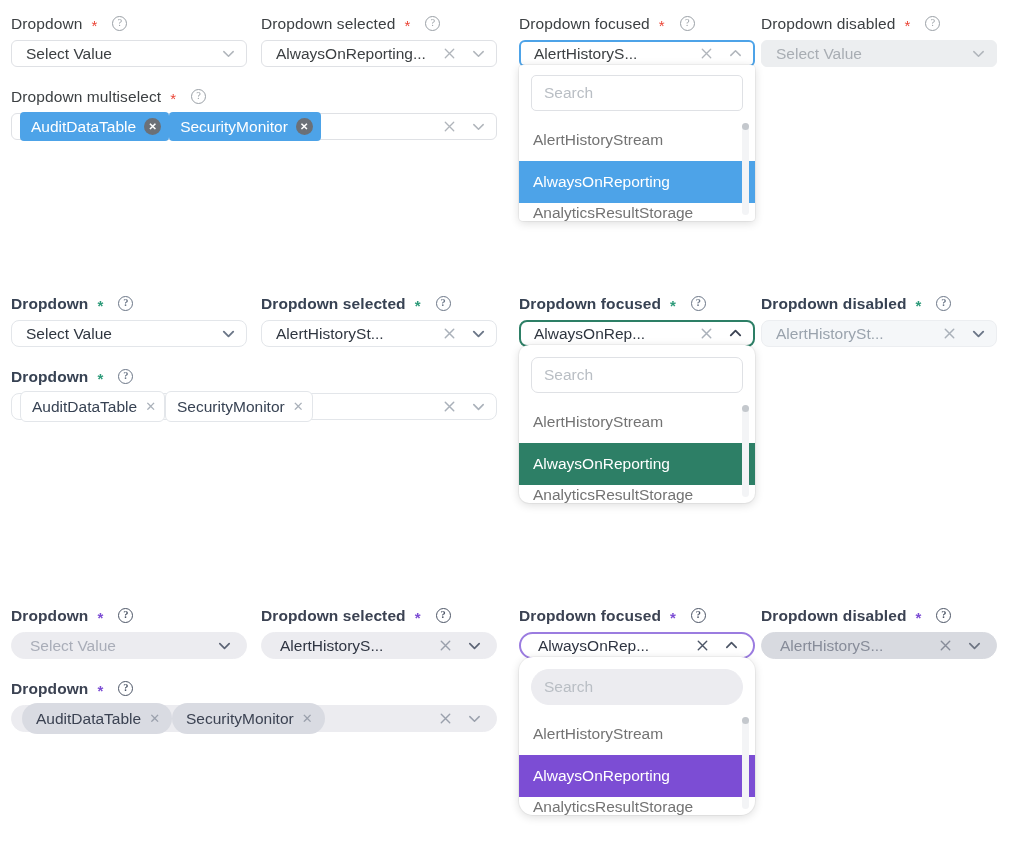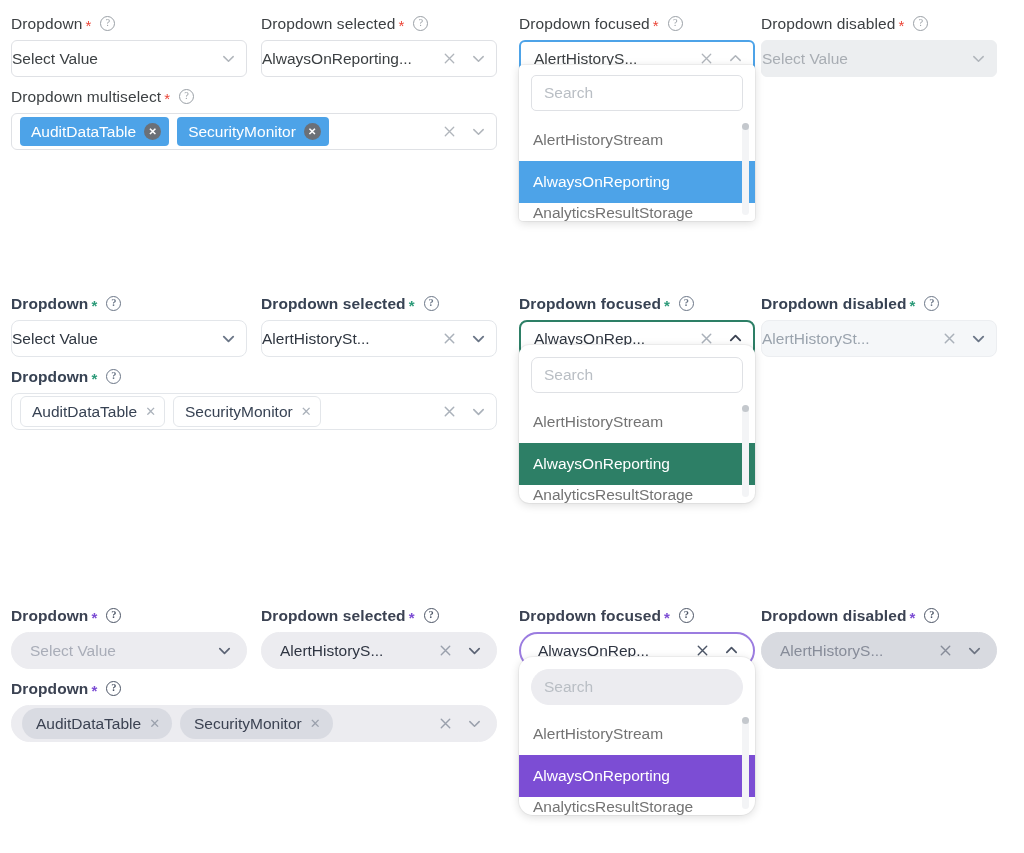--- a/index.html
+++ b/index.html
@@ -31,55 +31,55 @@
 
   
   .lbl {
     font-size: 15.5px;
     line-height: 19px;
     letter-spacing: .1px;
     white-space: nowrap;
     margin-bottom: 7px;
     display: flex;
     align-items: center;
-    gap: 3px;
+    gap: 9px;
   }
   .lbl .star { margin-left: 0px; font-size: 15px; line-height: 12px; position: relative; top: 2px;}
   .help {
     display: inline-flex; align-items: center; justify-content: center;
     width: 15px; height: 15px; border-radius: 50%;
     border: 1.3px solid #9aa0a6;
     color: #9aa0a6; font-size: 10.5px; line-height: 1;
     margin-left: 6px; position: relative; top: 0px;
     font-family: "Liberation Serif", serif;
   }
   .help span { position: relative; top: -0.5px; }
 
   
   .ctl {
     position: relative;
-    height: 37px;
+    height: 27px;
     display: flex;
     align-items: center;
-    padding: 0 10px 0 0;
+    padding: 0 10px 0 14px;
     background: #fff;
     border: 1px solid #dfe1e5;
     border-radius: 6px;
     font-size: 15.5px;
   }
   .ctl .value { flex: 1 1 auto; white-space: nowrap; overflow: hidden; }
   .ctl .placeholder { color: #b9bec4; }
   .ctl .icons { display: flex; align-items: center; gap: 14px; flex: 0 0 auto; padding-left: 6px; }
 
   .ico { width: 15px; height: 15px; display: inline-block; color: #b0b5bb; position: relative; }
   .ico svg { display: block; width: 100%; height: 100%; }
 
   
   .ctl.multi { padding-left: 8px; }
-  .chips { display: flex; align-items: center; gap: 8px; flex: 1 1 auto; overflow: hidden; }
+  .chips { display: flex; align-items: center; flex: 1 1 auto; overflow: hidden; }
   .chip {
     display: inline-flex; align-items: center; gap: 8px;
     height: 29px; padding: 0 8px 0 11px;
     font-size: 15.5px; white-space: nowrap;
     border-radius: 4px;
   }
   .chip .x { display: inline-flex; align-items: center; justify-content: center; }
 
   
   .panel {

